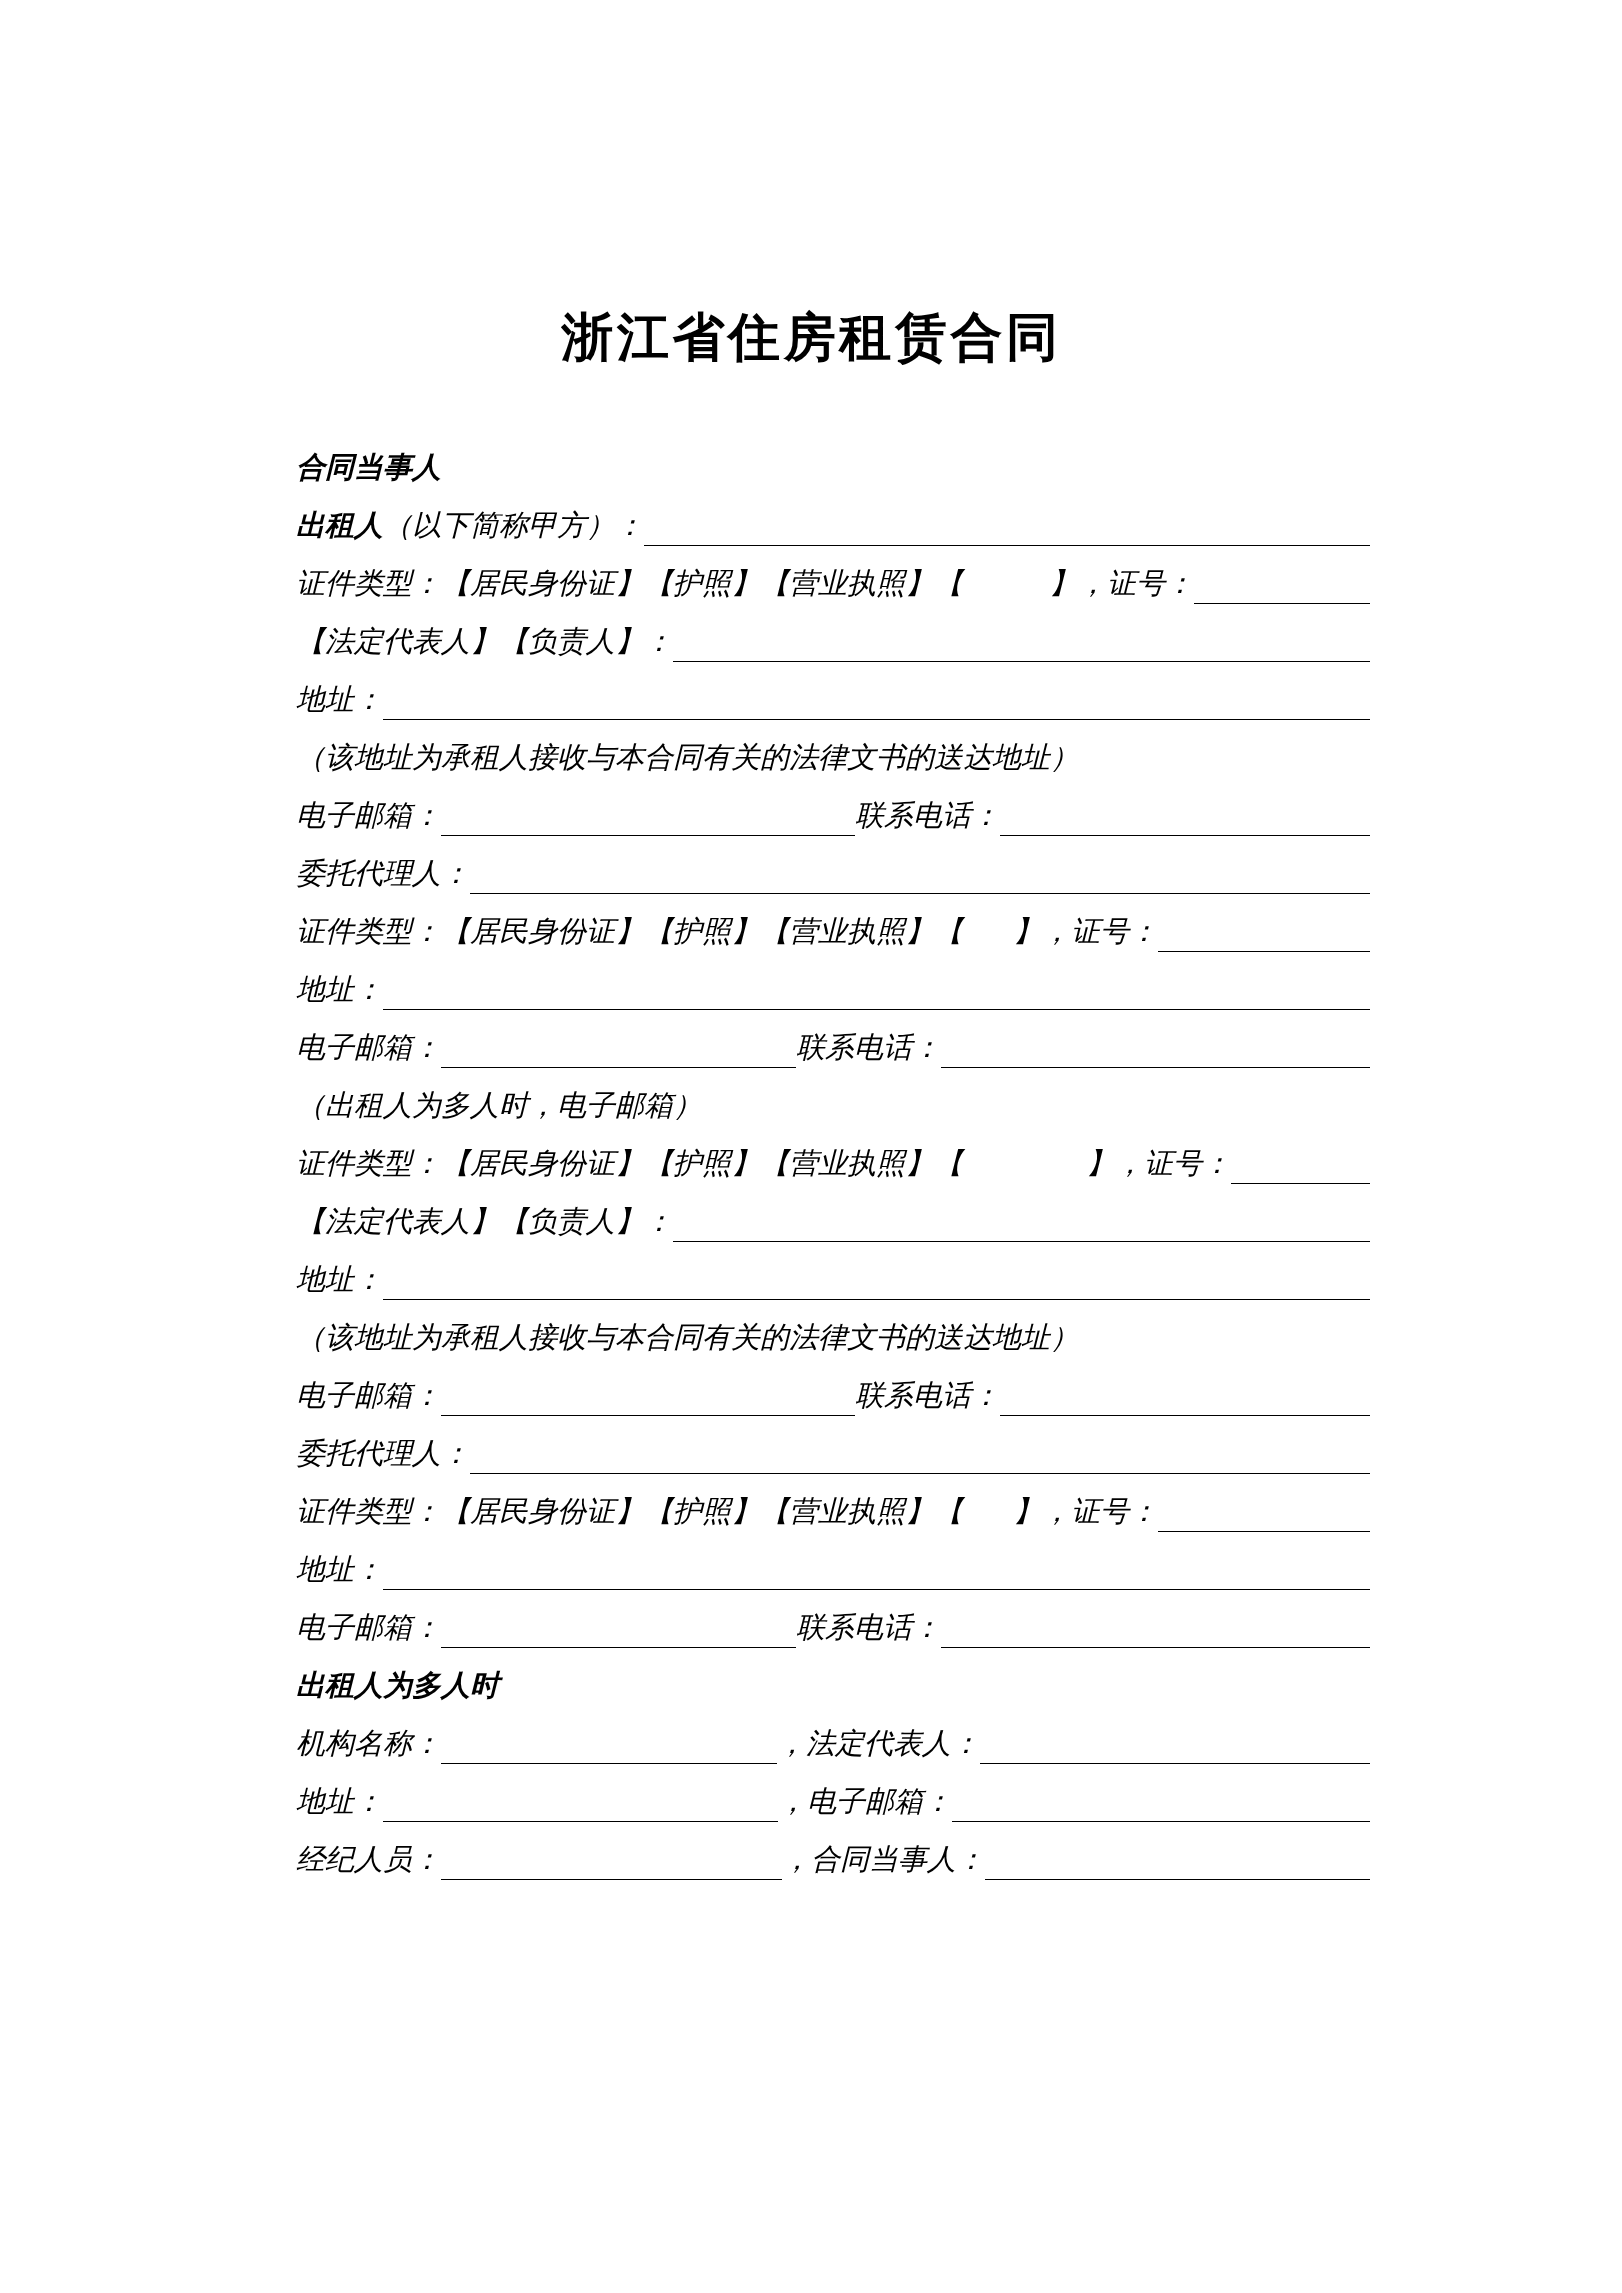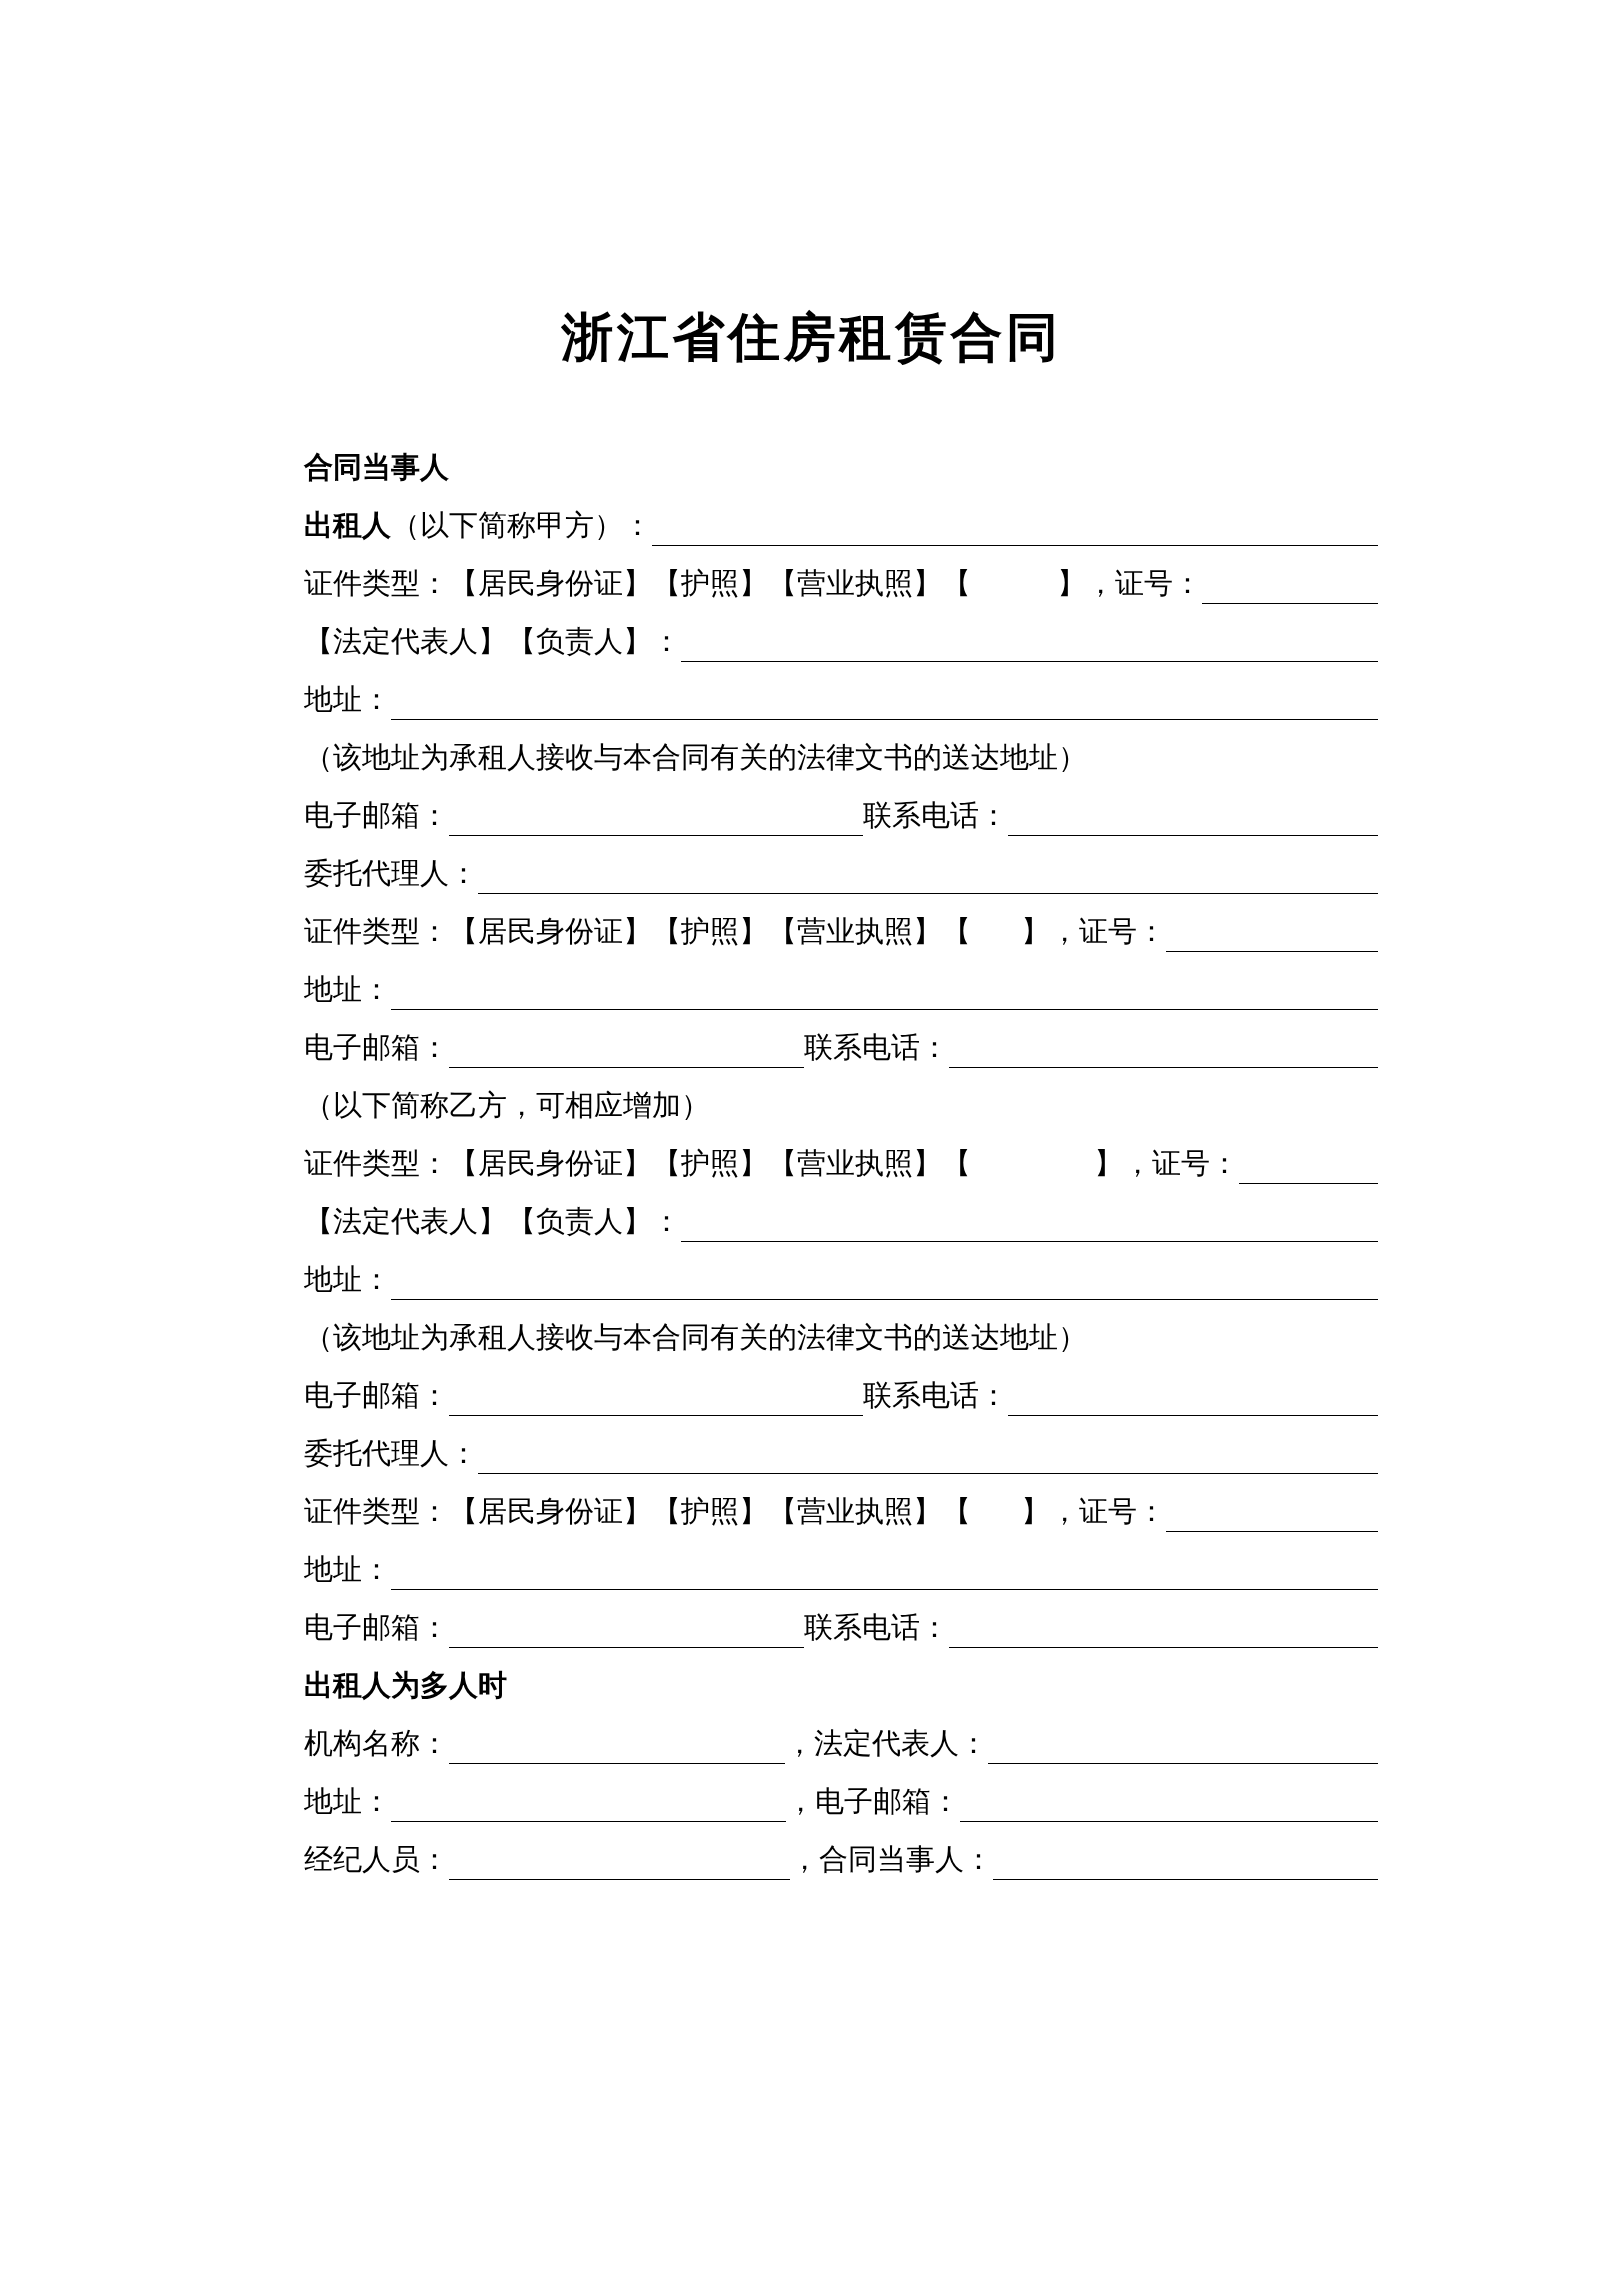--- a/index.html
+++ b/index.html
@@ -18,25 +18,26 @@
     left: 0;
     width: 100%;
     text-align: center;
     font-family: "Liberation Sans", sans-serif;
     font-weight: bold;
     font-size: 52px;
     letter-spacing: 3.6px;
   }
   .content {
     position: absolute;
-    left: 304px;
+    left: 296px;
     top: 391px;
     width: 1074px;
     font-family: "Liberation Serif", serif;
     font-size: 29px;
+    font-style: italic;
   }
   .line {
     height: 58px;
     display: flex;
     align-items: flex-end;
     padding-bottom: 5.5px;
     box-sizing: border-box;
     white-space: pre;
   }
   .lbl { flex: 0 0 auto; }
@@ -60,21 +61,21 @@
       <div class="line"><span class="lbl bold">出租人</span><span class="lbl">（以下简称甲方）：</span><span class="blank fill"></span></div>
       <div class="line"><span class="lbl">证件类型：</span><span class="lbl">【居民身份证】【护照】【营业执照】【</span><span class="gap" style="width: 86px;"></span><span class="lbl">】，证号：</span><span class="blank fill"></span></div>
       <div class="line"><span class="lbl">【法定代表人】【负责人】：</span><span class="blank fill"></span></div>
       <div class="line"><span class="lbl">地址：</span><span class="blank fill"></span></div>
       <div class="line"><span class="lbl">（该地址为承租人接收与本合同有关的法律文书的送达地址）</span></div>
       <div class="line"><span class="lbl">电子邮箱：</span><span class="blank" style="width: 414px;"></span><span class="lbl">联系电话：</span><span class="blank fill"></span></div>
       <div class="line"><span class="lbl">委托代理人：</span><span class="blank fill"></span></div>
       <div class="line"><span class="lbl">证件类型：</span><span class="lbl">【居民身份证】【护照】【营业执照】【</span><span class="gap" style="width: 50px;"></span><span class="lbl">】，证号：</span><span class="blank fill"></span></div>
       <div class="line"><span class="lbl">地址：</span><span class="blank fill"></span></div>
       <div class="line"><span class="lbl">电子邮箱：</span><span class="blank" style="width: 355px;"></span><span class="lbl">联系电话：</span><span class="blank fill"></span></div>
-      <div class="line"><span class="lbl">（以下简称乙方，可相应增加）</span></div>
+      <div class="line"><span class="lbl">（出租人为多人时，电子邮箱）</span></div>
       <div class="line"><span class="lbl">证件类型：</span><span class="lbl">【居民身份证】【护照】【营业执照】【</span><span class="gap" style="width: 123px;"></span><span class="lbl">】，证号：</span><span class="blank fill"></span></div>
       <div class="line"><span class="lbl">【法定代表人】【负责人】：</span><span class="blank fill"></span></div>
       <div class="line"><span class="lbl">地址：</span><span class="blank fill"></span></div>
       <div class="line"><span class="lbl">（该地址为承租人接收与本合同有关的法律文书的送达地址）</span></div>
       <div class="line"><span class="lbl">电子邮箱：</span><span class="blank" style="width: 414px;"></span><span class="lbl">联系电话：</span><span class="blank fill"></span></div>
       <div class="line"><span class="lbl">委托代理人：</span><span class="blank fill"></span></div>
       <div class="line"><span class="lbl">证件类型：</span><span class="lbl">【居民身份证】【护照】【营业执照】【</span><span class="gap" style="width: 50px;"></span><span class="lbl">】，证号：</span><span class="blank fill"></span></div>
       <div class="line"><span class="lbl">地址：</span><span class="blank fill"></span></div>
       <div class="line"><span class="lbl">电子邮箱：</span><span class="blank" style="width: 355px;"></span><span class="lbl">联系电话：</span><span class="blank fill"></span></div>
       <div class="line"><span class="lbl bold hei">出租人为多人时</span></div>

